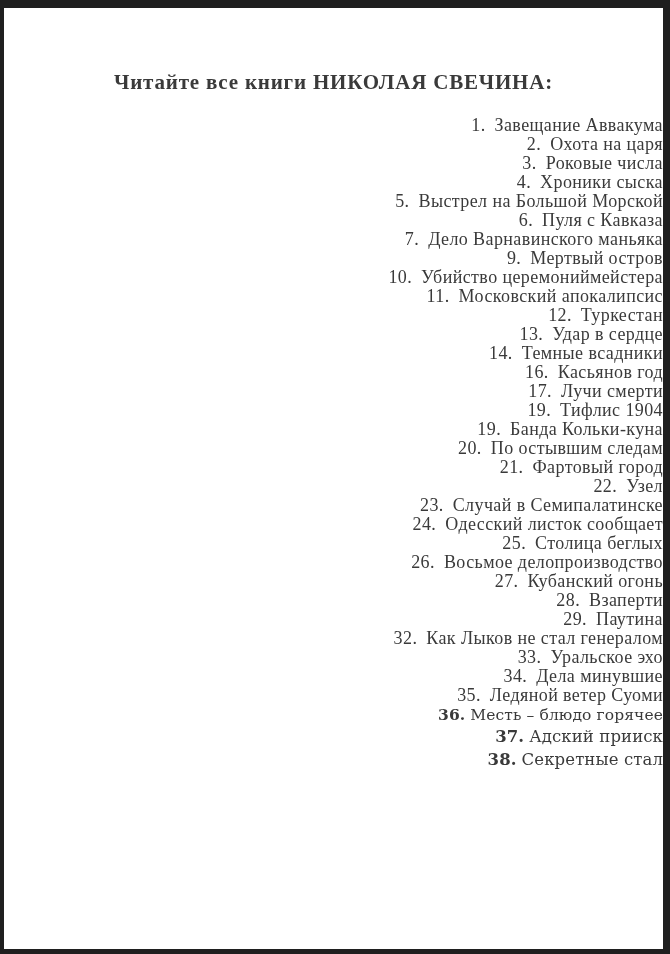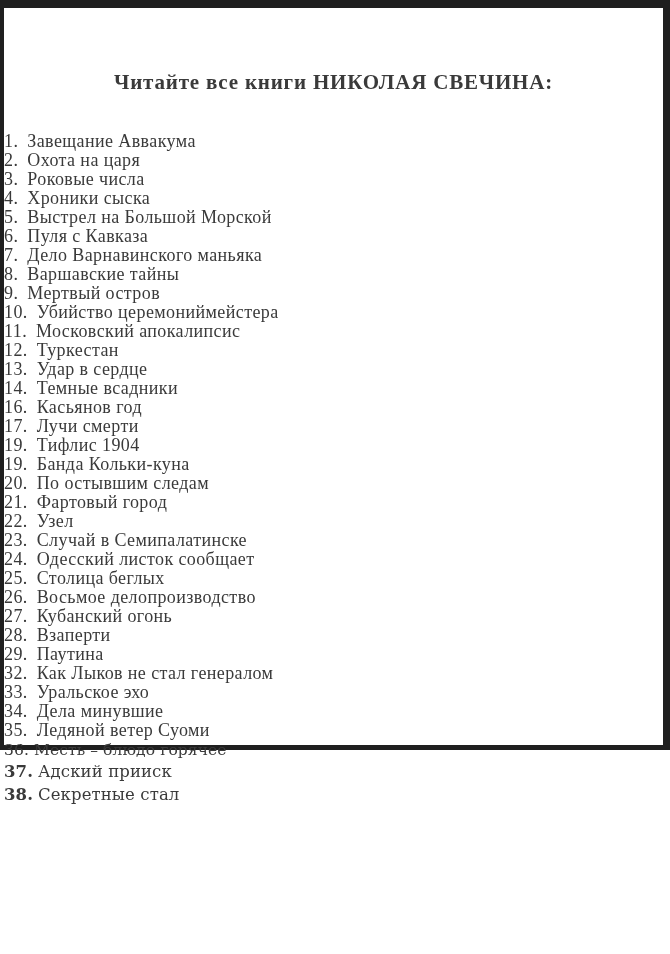--- a/index.html
+++ b/index.html
@@ -9,61 +9,62 @@
   }
   * { margin: 0; padding: 0; box-sizing: border-box; }
   html, body {
     width: 670px;
     height: 954px;
     background: #ffffff;
     overflow: hidden;
   }
   .page {
     width: 670px;
-    height: 750px;
+    height: 954px;
     background: var(--bg-color);
     border-style: solid;
     border-color: var(--border-color);
     border-top-width: 8px;
     border-right-width: 7px;
     border-bottom-width: 5px;
     border-left-width: 4px;
     font-family: "Liberation Serif", serif;
     color: var(--text-color);
   }
   .title {
     margin-top: 60px;
     text-align: center;
     font-size: 21px;
     line-height: 28px;
     font-weight: 700;
     letter-spacing: 0.8px;
     color: var(--text-color);
   }
   .book-list {
-    margin-top: 36px;
-    text-align: left;
+    margin-top: 20px;
+    text-align: right;
   }
   .book-line {
     line-height: 19px;
     font-size: 18px;
     letter-spacing: 0.4px;
     white-space: nowrap;
   }
   .book-line .num {
     margin-right: 9px;
   }
   .book-line.alt {
     font-family: "DejaVu Serif", serif;
     font-size: 15.5px;
     line-height: 20px;
     letter-spacing: 0.1px;
   }
   .book-line.alt .num {
     margin-right: 5px;
+    font-weight: bold;
   }
   .book-line.alt-lg {
     font-size: 16.5px;
     line-height: 23px;
   }
   .book-line.alt-lg .num {
     font-weight: 700;
   }
 </style>
 </head>
@@ -72,21 +73,20 @@
 <div class="page">
   <h1 class="title">Читайте все книги НИКОЛАЯ СВЕЧИНА:</h1>
   <div class="book-list">
       <div class="book-line"><span class="num">1.</span><span class="bt">Завещание Аввакума</span></div>
       <div class="book-line"><span class="num">2.</span><span class="bt">Охота на царя</span></div>
       <div class="book-line"><span class="num">3.</span><span class="bt">Роковые числа</span></div>
       <div class="book-line"><span class="num">4.</span><span class="bt">Хроники сыска</span></div>
       <div class="book-line"><span class="num">5.</span><span class="bt">Выстрел на Большой Морской</span></div>
       <div class="book-line"><span class="num">6.</span><span class="bt">Пуля с Кавказа</span></div>
       <div class="book-line"><span class="num">7.</span><span class="bt">Дело Варнавинского маньяка</span></div>
-      <div class="book-line"><span class="num">8.</span><span class="bt">Варшавские тайны</span></div>
       <div class="book-line"><span class="num">9.</span><span class="bt">Мертвый остров</span></div>
       <div class="book-line"><span class="num">10.</span><span class="bt">Убийство церемониймейстера</span></div>
       <div class="book-line"><span class="num">11.</span><span class="bt">Московский апокалипсис</span></div>
       <div class="book-line"><span class="num">12.</span><span class="bt">Туркестан</span></div>
       <div class="book-line"><span class="num">13.</span><span class="bt">Удар в сердце</span></div>
       <div class="book-line"><span class="num">14.</span><span class="bt">Темные всадники</span></div>
       <div class="book-line"><span class="num">16.</span><span class="bt">Касьянов год</span></div>
       <div class="book-line"><span class="num">17.</span><span class="bt">Лучи смерти</span></div>
       <div class="book-line"><span class="num">19.</span><span class="bt">Тифлис 1904</span></div>
       <div class="book-line"><span class="num">19.</span><span class="bt">Банда Кольки-куна</span></div>

